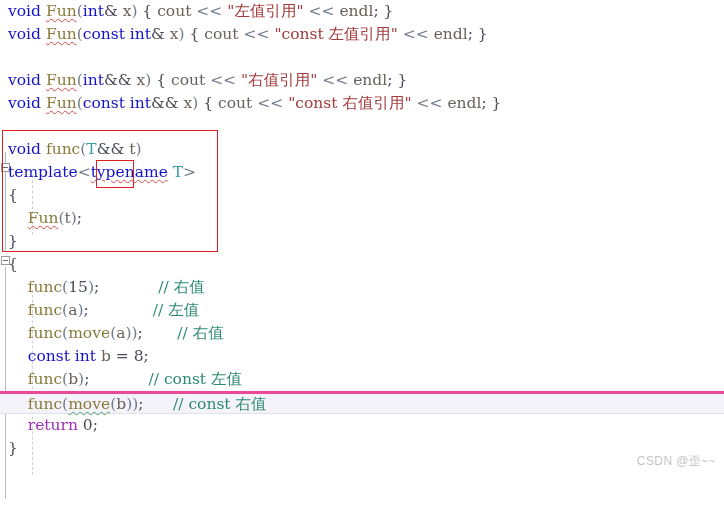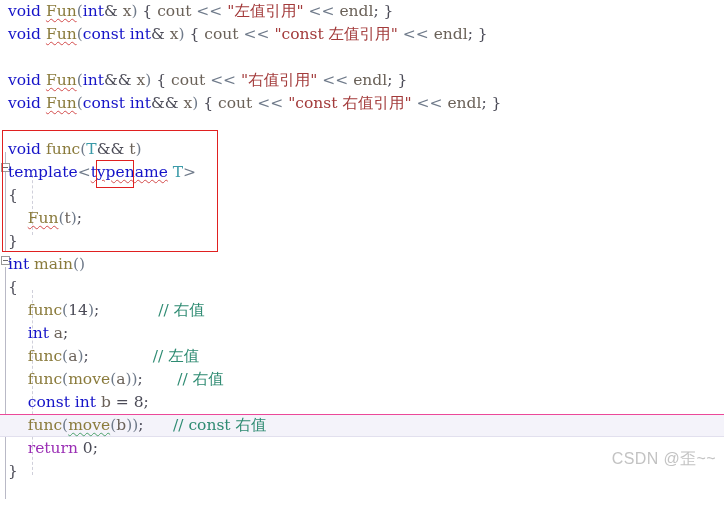--- a/index.html
+++ b/index.html
@@ -39,21 +39,21 @@
     font-size: 15.5px;
     white-space: pre;
     padding-left: 8px;
     box-sizing: border-box;
     color: #3b3b32;
   }
   .line.blank { color: transparent; }
 
   .line.current {
     background: #f4f3fa;
-    border-top: 1px solid #ec4899;
+    border-top: 3px solid #ec4899;
     border-bottom: 1px solid #e2e0ee;
     height: 23px;
     line-height: 21px;
   }
 
   
   .kw   { color: #1614c8; }              
   .kw2  { color: #9b2fb5; text-align: center; }              
   .fn   { color: #8a7b3c; }              
   .tmpl { color: #3a9aa8; }              
@@ -121,21 +121,21 @@
     box-sizing: border-box;
     pointer-events: none;
   }
 
   
   #watermark {
     position: absolute;
     right: 8px;
     bottom: 6px;
     font-family: "Liberation Sans", sans-serif;
-    font-size: 16px;
+    font-size: 12px;
     color: #c3c3c3;
     letter-spacing: 0.4px;
   }
 </style>
 </head>
 <body>
 
 <div id="editor">
 
   <div class="foldbar" style="top:152px; height:100px;"></div>
@@ -164,34 +164,33 @@
     <div class="line"><span class="kw">void</span><span class="pl"> </span><span class="fn">func</span><span class="op">(</span><span class="tmpl">T</span><span class="pl">&amp;&amp;</span><span class="pl"> </span><span class="id">t</span><span class="op">)</span></div>
 
     <div class="line"><span class="kw">template</span><span class="op">&lt;</span><span class="kw sq-red">typename</span><span class="pl"> </span><span class="tmpl">T</span><span class="op">&gt;</span></div>
 
     <div class="line"><span class="pl">{</span></div>
 
     <div class="line"><span class="pl">    </span><span class="fn sq-red">Fun</span><span class="op">(</span><span class="id">t</span><span class="op">)</span><span class="pl">;</span></div>
 
     <div class="line"><span class="pl">}</span></div>
 
-    <div class="line"><span class="kw">int</span><span class="pl"> </span><span class="fn">main</span><span class="op">()</span></div>
 
     <div class="line"><span class="pl">{</span></div>
 
-    <div class="line"><span class="pl">    </span><span class="fn">func</span><span class="op">(</span><span class="num">14</span><span class="op">)</span><span class="pl">;</span><span class="pl">            </span><span class="cmt">// 右值</span></div>
-
-    <div class="line"><span class="pl">    </span><span class="kw">int</span><span class="pl"> </span><span class="id">a</span><span class="pl">;</span></div>
+    <div class="line"><span class="pl">    </span><span class="fn">func</span><span class="op">(</span><span class="num">15</span><span class="op">)</span><span class="pl">;</span><span class="pl">            </span><span class="cmt">// 右值</span></div>
+
 
     <div class="line"><span class="pl">    </span><span class="fn">func</span><span class="op">(</span><span class="id">a</span><span class="op">)</span><span class="pl">;</span><span class="pl">             </span><span class="cmt">// 左值</span></div>
 
     <div class="line"><span class="pl">    </span><span class="fn">func</span><span class="op">(</span><span class="fn">move</span><span class="op">(</span><span class="id">a</span><span class="op">))</span><span class="pl">;</span><span class="pl">       </span><span class="cmt">// 右值</span></div>
 
     <div class="line"><span class="pl">    </span><span class="kw">const</span><span class="pl"> </span><span class="kw">int</span><span class="pl"> </span><span class="id">b</span><span class="pl"> = </span><span class="num">8</span><span class="pl">;</span></div>
 
+    <div class="line"><span class="pl">    </span><span class="fn">func</span><span class="op">(</span><span class="id">b</span><span class="op">)</span><span class="pl">;</span><span class="pl">            </span><span class="cmt">// const 左值</span></div>
 
     <div class="line current"><span class="pl">    </span><span class="fn">func</span><span class="op">(</span><span class="fn sq-green">move</span><span class="op">(</span><span class="id">b</span><span class="op">))</span><span class="pl">;</span><span class="pl">      </span><span class="cmt">// const 右值</span></div>
 
     <div class="line"><span class="pl">    </span><span class="kw2">return</span><span class="pl"> </span><span class="num">0</span><span class="pl">;</span></div>
 
     <div class="line"><span class="pl">}</span></div>
 
   </div>
 
   <div class="annot-box" style="left:2px; top:130px; width:216px; height:122px;"></div>

